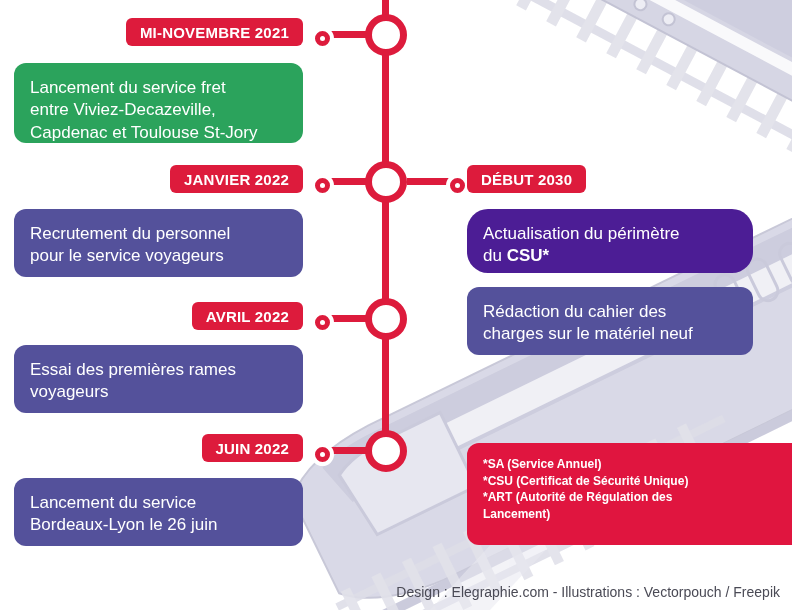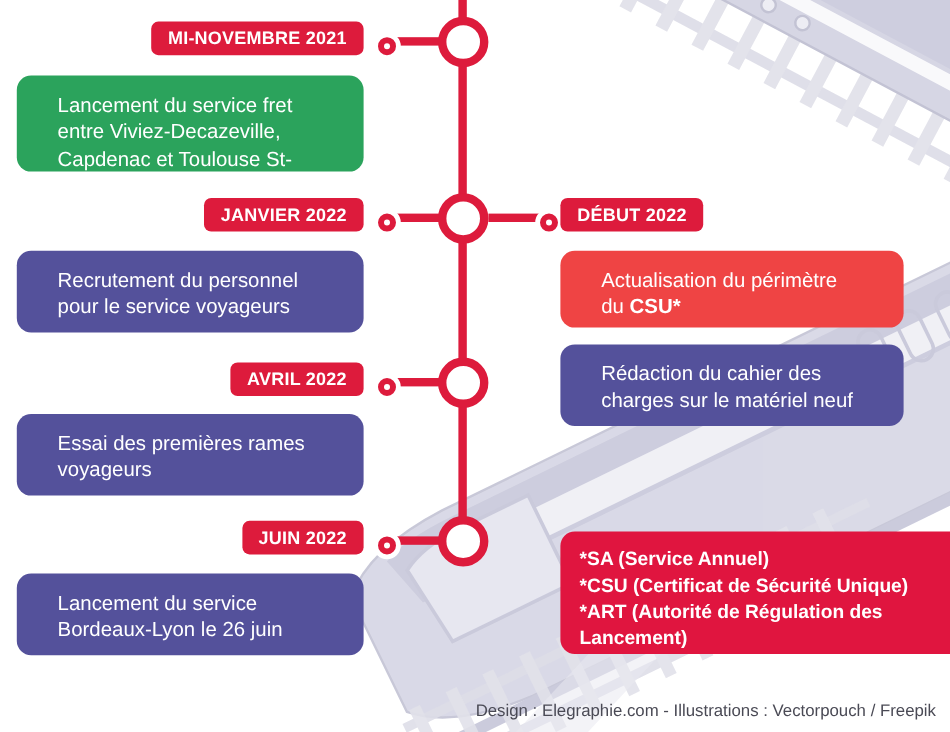--- a/index.html
+++ b/index.html
@@ -89,34 +89,34 @@
     white-space: nowrap;
   }
 
   
   .card {
     position: absolute;
     border-radius: 12px;
     color: #ffffff;
     font-size: 17px;
     line-height: 1.32;
-    padding: 14px 34px;
+    padding: 14px 16px;
     box-sizing: border-box;
     z-index: 4;
   }
   .card.green  { background: #2BA35C; }
   .card.purple { background: #54519B; }
-  .card.yellow { background: #ef4444; }
+  .card.yellow { background: #4c1d95; border-radius: 21px; }
   .card.red    { background: #E0153F; }
   .card.align-left  { text-align: left; }
   .card.align-right { text-align: left; }
 
   .card.legend {
     border-radius: 12px 0 0 12px;
-    font-size: 16px;
+    font-size: 12px;
     line-height: 1.38;
     font-weight: bold;
     padding: 13px 16px;
   }
   .card.legend .legend-line { display: block; }
 
   .bold-inline { font-weight: bold; margin-top: 22px; }
 
   
   #credit {
@@ -242,21 +242,21 @@
 
   <div class="chip" style="right:489px; top:18px;">
     <span>MI-NOVEMBRE 2021</span>
   </div>
 
   <div class="chip" style="right:489px; top:165px;justify-content:flex-end;">
     <span>JANVIER 2022</span>
   </div>
 
   <div class="chip" style="left:467px; top:165px;">
-    <span>DÉBUT 2022</span>
+    <span>DÉBUT 2030</span>
   </div>
 
   <div class="chip" style="right:489px; top:302px;">
     <span>AVRIL 2022</span>
   </div>
 
   <div class="chip" style="right:489px; top:434px;padding-left:13px;">
     <span>JUIN 2022</span>
   </div>
 

